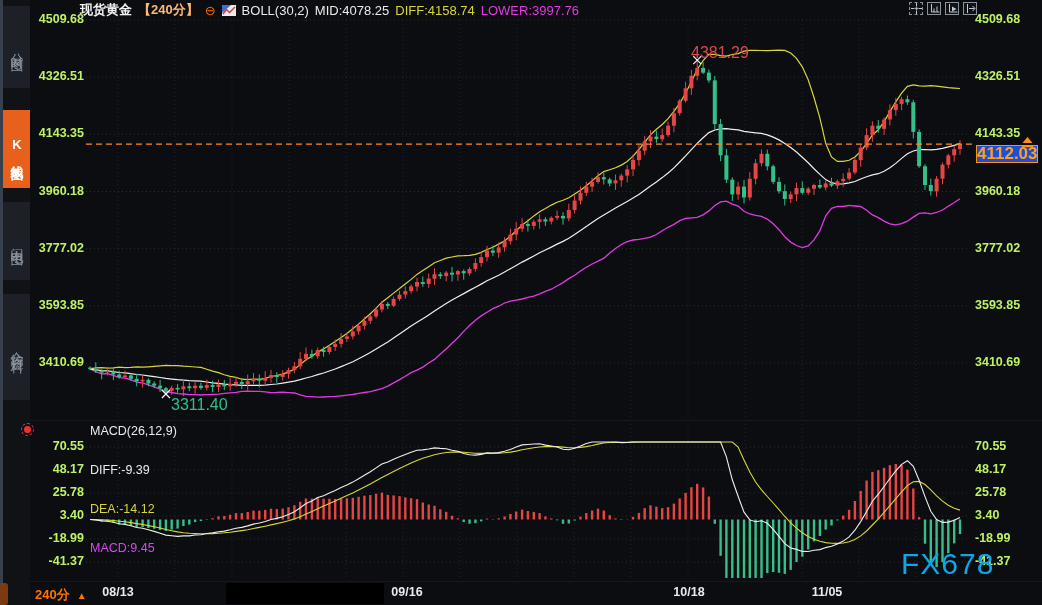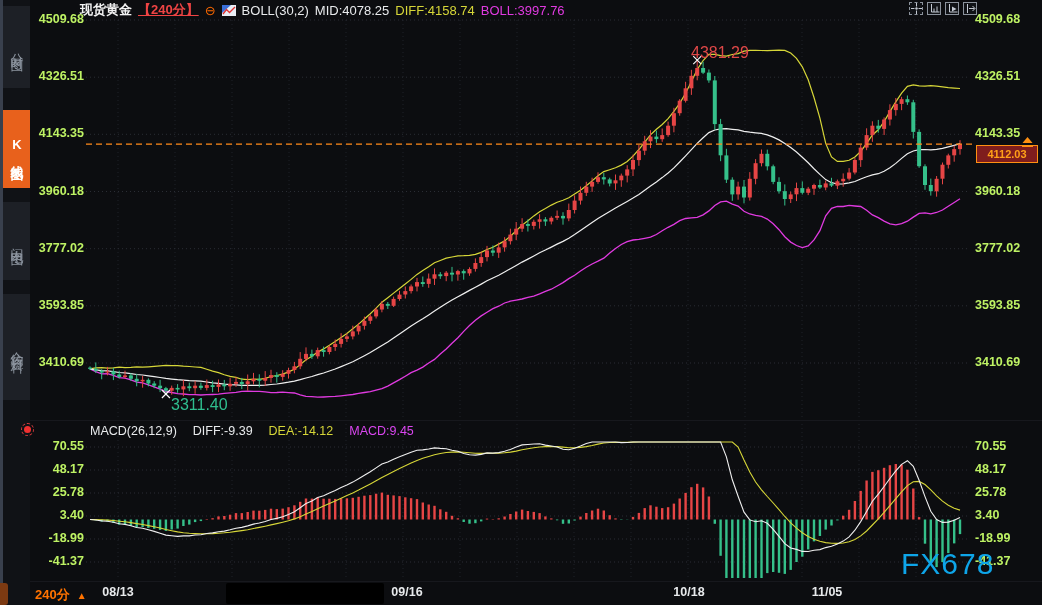--- a/index.html
+++ b/index.html
@@ -11,45 +11,45 @@
   .sidebar{position:absolute;left:3px;top:0;width:27px;height:605px;background:#101216;}
   .sb-item{position:absolute;left:0;width:27px;display:flex;align-items:center;justify-content:center;
            background:#1d2026;cursor:pointer;}
   .sb-item span{writing-mode:vertical-rl;text-orientation:upright;letter-spacing:3px;
                 font-size:13px;color:#8d95a0;}
   .sb-item.active{background:#e8611c;}
   .sb-item.active span{color:#fff;font-weight:bold;}
   
   .hdr{position:absolute;left:80px;top:1px;display:flex;gap:6px;align-items:center;font-size:13px;white-space:nowrap;}
   .hdr .sym{color:#f2f2f2;font-weight:bold;}
-  .hdr .per{color:#ef4444;font-weight:bold;cursor:pointer;text-decoration:underline;}
+  .hdr .per{color:#fdba74;font-weight:bold;cursor:pointer;}
   .hdr .minus{color:#ff6a00;font-size:13px;line-height:13px;cursor:pointer;}
   .hdr .white{color:#e8eaec;}
   .hdr .yellow{color:#d6d638;}
   .hdr .magenta{color:#e03ae0;}
   
   .toolbar{position:absolute;left:909px;top:2px;display:flex;gap:4px;}
   .tool{width:14px;height:13px;border:1px solid #8b929c;display:flex;align-items:center;justify-content:center;
         background:#101216;cursor:pointer;box-sizing:border-box;}
   .tool.dashed{border-style:dashed;}
   
   .axlab{position:absolute;font-size:12.5px;font-weight:600;color:#bef264;white-space:nowrap;}
   .axlab.left{width:52px;text-align:right;left:32px;}
   .axlab.right{left:975px;text-align:left;}
   
   .price-tag{position:absolute;left:976px;top:145px;width:60px;height:16px;line-height:16px;
-             border:1.5px solid #ff9012;background:#7f1d1d;color:#ffa018;font-size:11px;
+             border:1.5px solid #ff9012;background:#1d4ed8;color:#ffa018;font-size:17px;
              font-weight:600;text-align:center;box-sizing:content-box;}
   .alert-ico{position:absolute;left:1021px;top:134px;}
   
   .anno{position:absolute;font-size:16px;font-weight:normal;white-space:nowrap;}
   .anno.high{left:691px;top:44px;color:#e04848;}
   .anno.low{left:171px;top:396px;color:#2fbf8f;}
   
-  .macd-hdr{position:absolute;left:90px;top:424px;display:flex;gap:16px;font-size:12.5px;white-space:nowrap;}
+  .macd-hdr{position:absolute;left:90px;top:424px;display:flex;gap:25px;font-size:12.5px;white-space:nowrap;flex-direction:column;}
   .macd-hdr .white{color:#e8eaec;}
   .macd-hdr .yellow{color:#d6d638;}
   .macd-hdr .magenta{color:#d946ef;}
   
   .live-dot{position:absolute;left:24px;top:426px;width:7px;height:7px;border-radius:50%;
             background:#f03030;outline:1px dashed rgba(255,70,70,.85);outline-offset:2px;}
   
   .date-lab{position:absolute;top:585px;width:48px;text-align:center;font-size:12.5px;font-weight:bold;color:#e8eaec;}
   .foot-period{position:absolute;left:35px;top:586px;font-size:13px;font-weight:bold;color:#ff7300;cursor:pointer;display:flex;gap:7px;align-items:center;}
   .foot-period .tri{font-size:10px;}
@@ -587,21 +587,21 @@
     <span style="display:flex;">
       <svg width="14" height="11">
           <rect x="0" y="0" width="14" height="11" fill="#e8edf4"></rect>
         <polygon points="0,0 9,0 0,8" fill="#3a6fd8"></polygon>
         <polyline points="1,9 4.5,4.5 7.5,7.5 13,2" fill="none" stroke="#e03030" stroke-width="1.3"></polyline>
         </svg>
     </span>
     <span class="white">BOLL(30,2)</span>
     <span class="white">MID:4078.25</span>
     <span class="yellow">DIFF:4158.74</span>
-    <span class="magenta">BOLL:3997.76</span>
+    <span class="magenta">LOWER:3997.76</span>
   </div>
 
   <div class="toolbar" id="toolbar">
       <span class="tool dashed">
         <svg width="11" height="11">
           <path d="M5.5 0v3.5M5.5 7.5V11M0 5.5h3.5M7.5 5.5H11" stroke="#c3c9d2" stroke-width="1" fill="none"></path>
           <circle cx="5.5" cy="5.5" r="1.2" fill="#c3c9d2"></circle>
         </svg>
       </span>
       <span class="tool">

